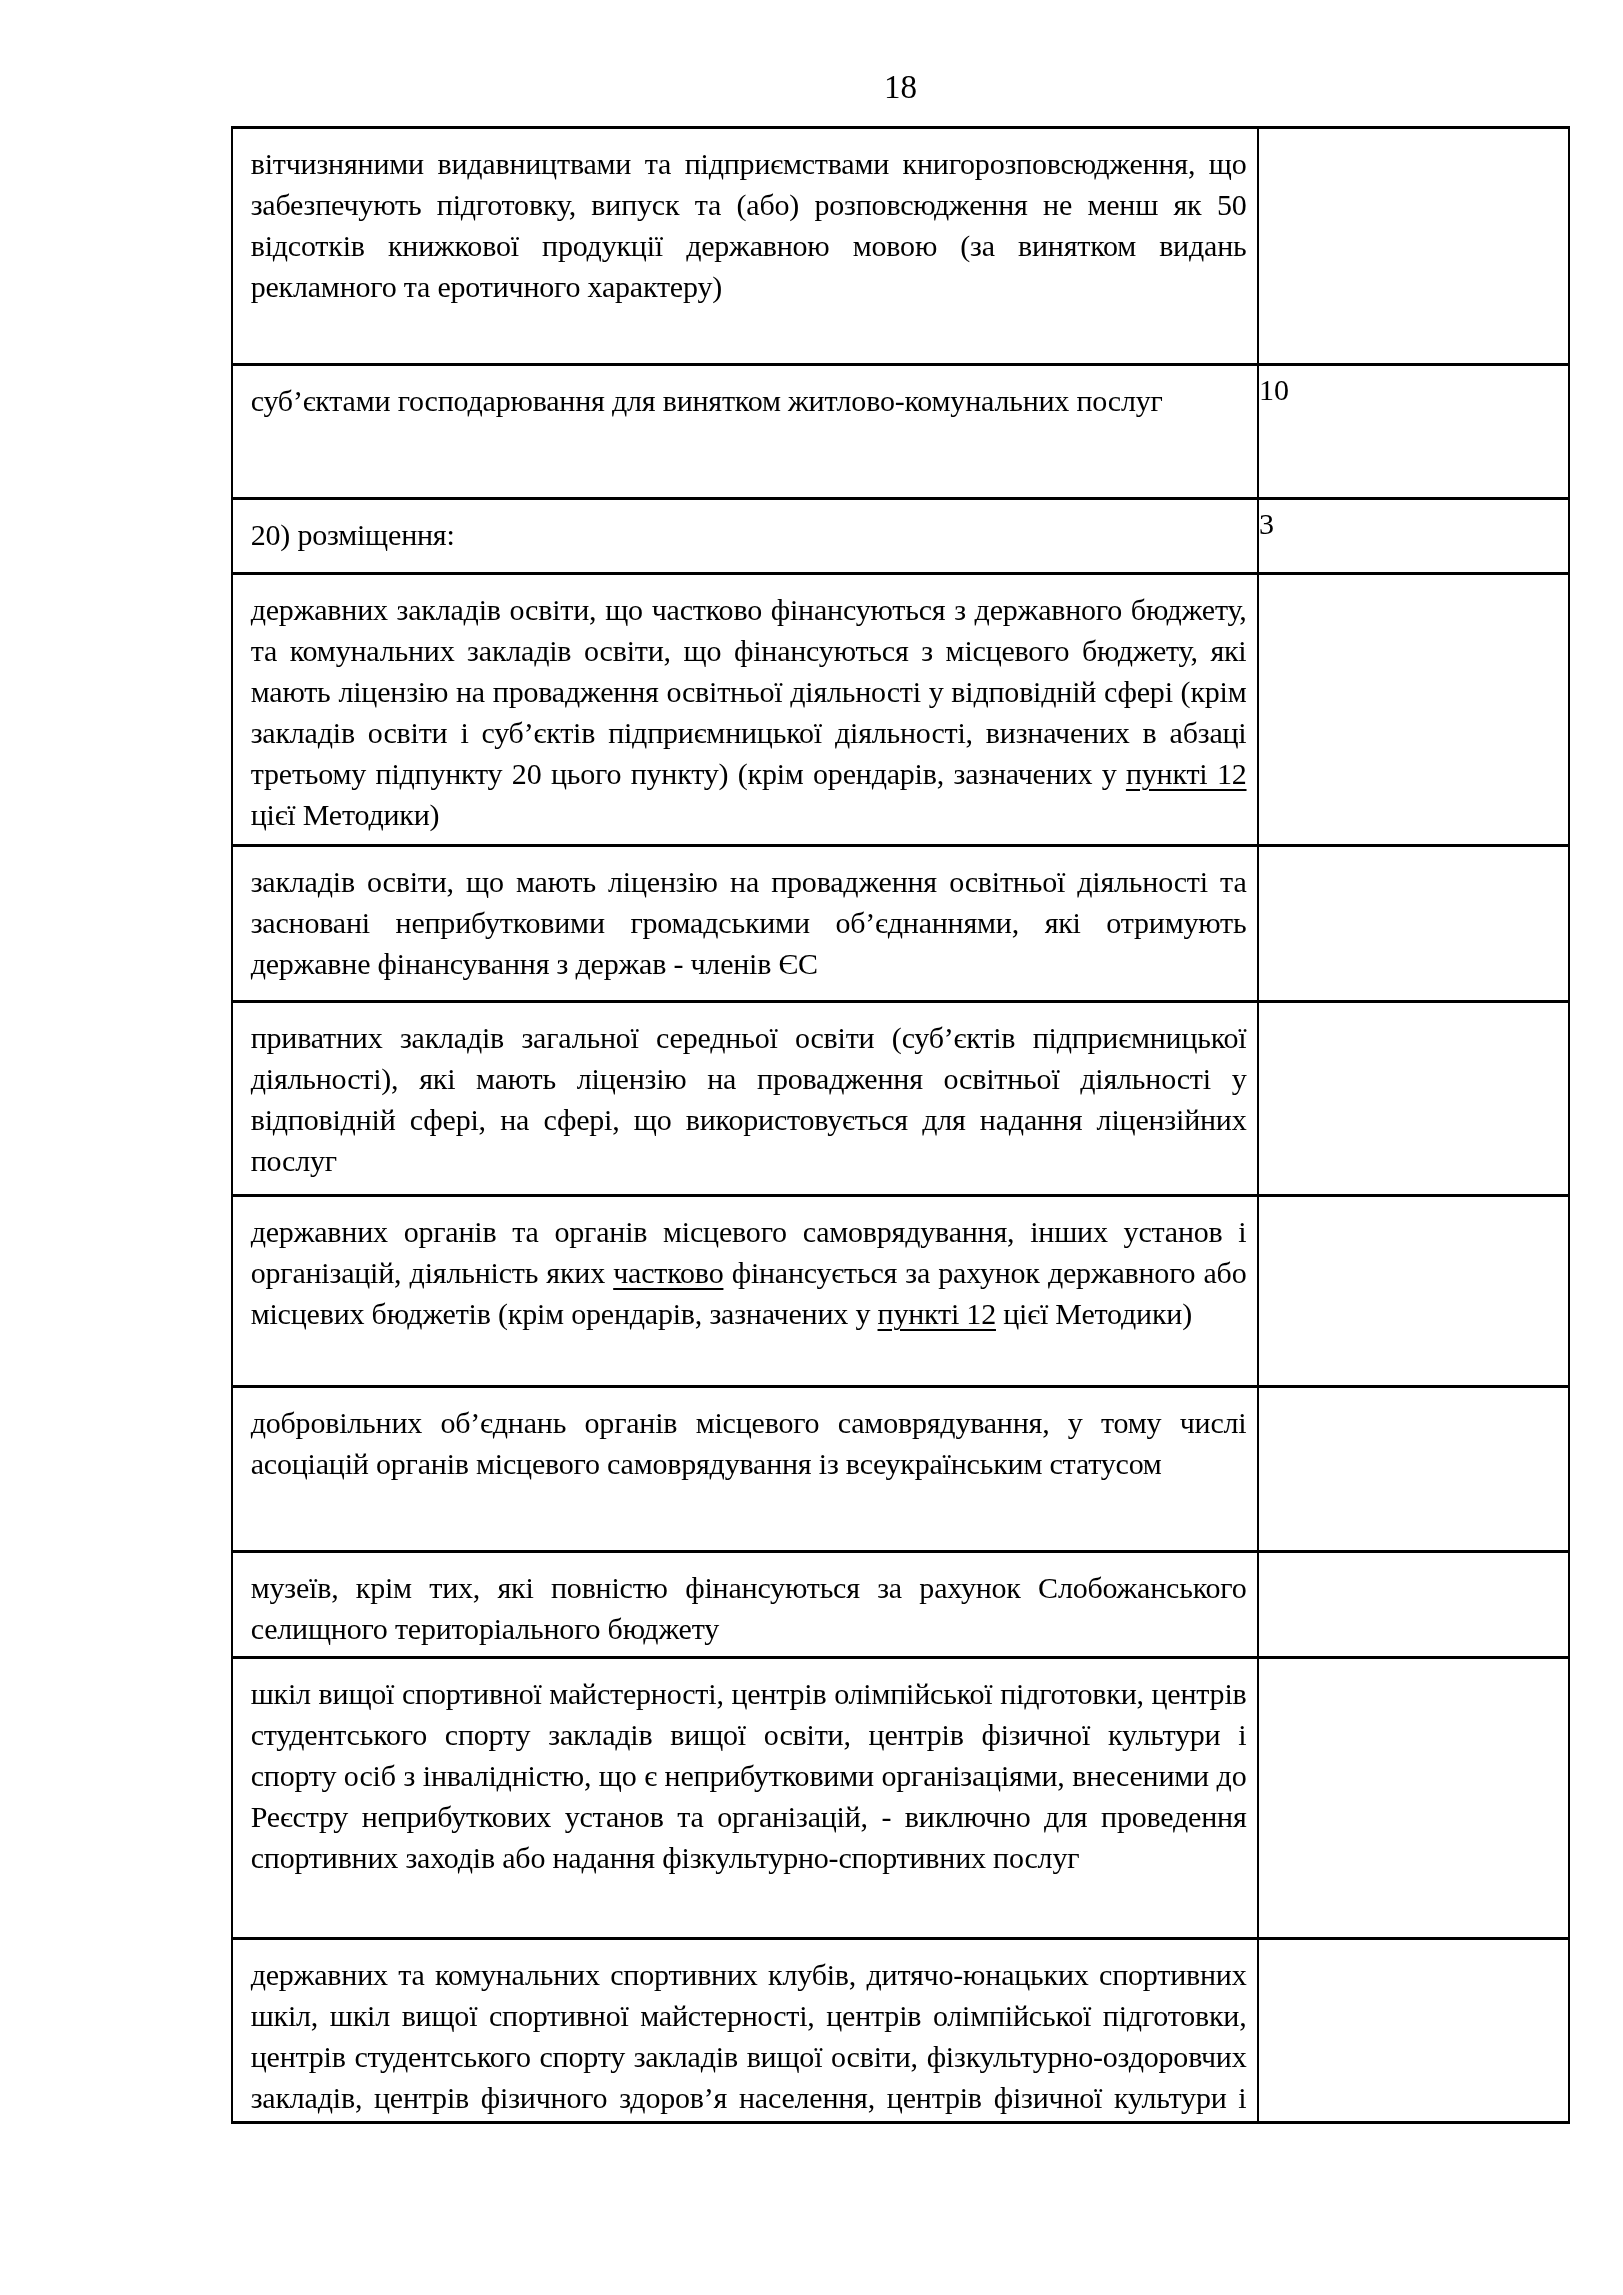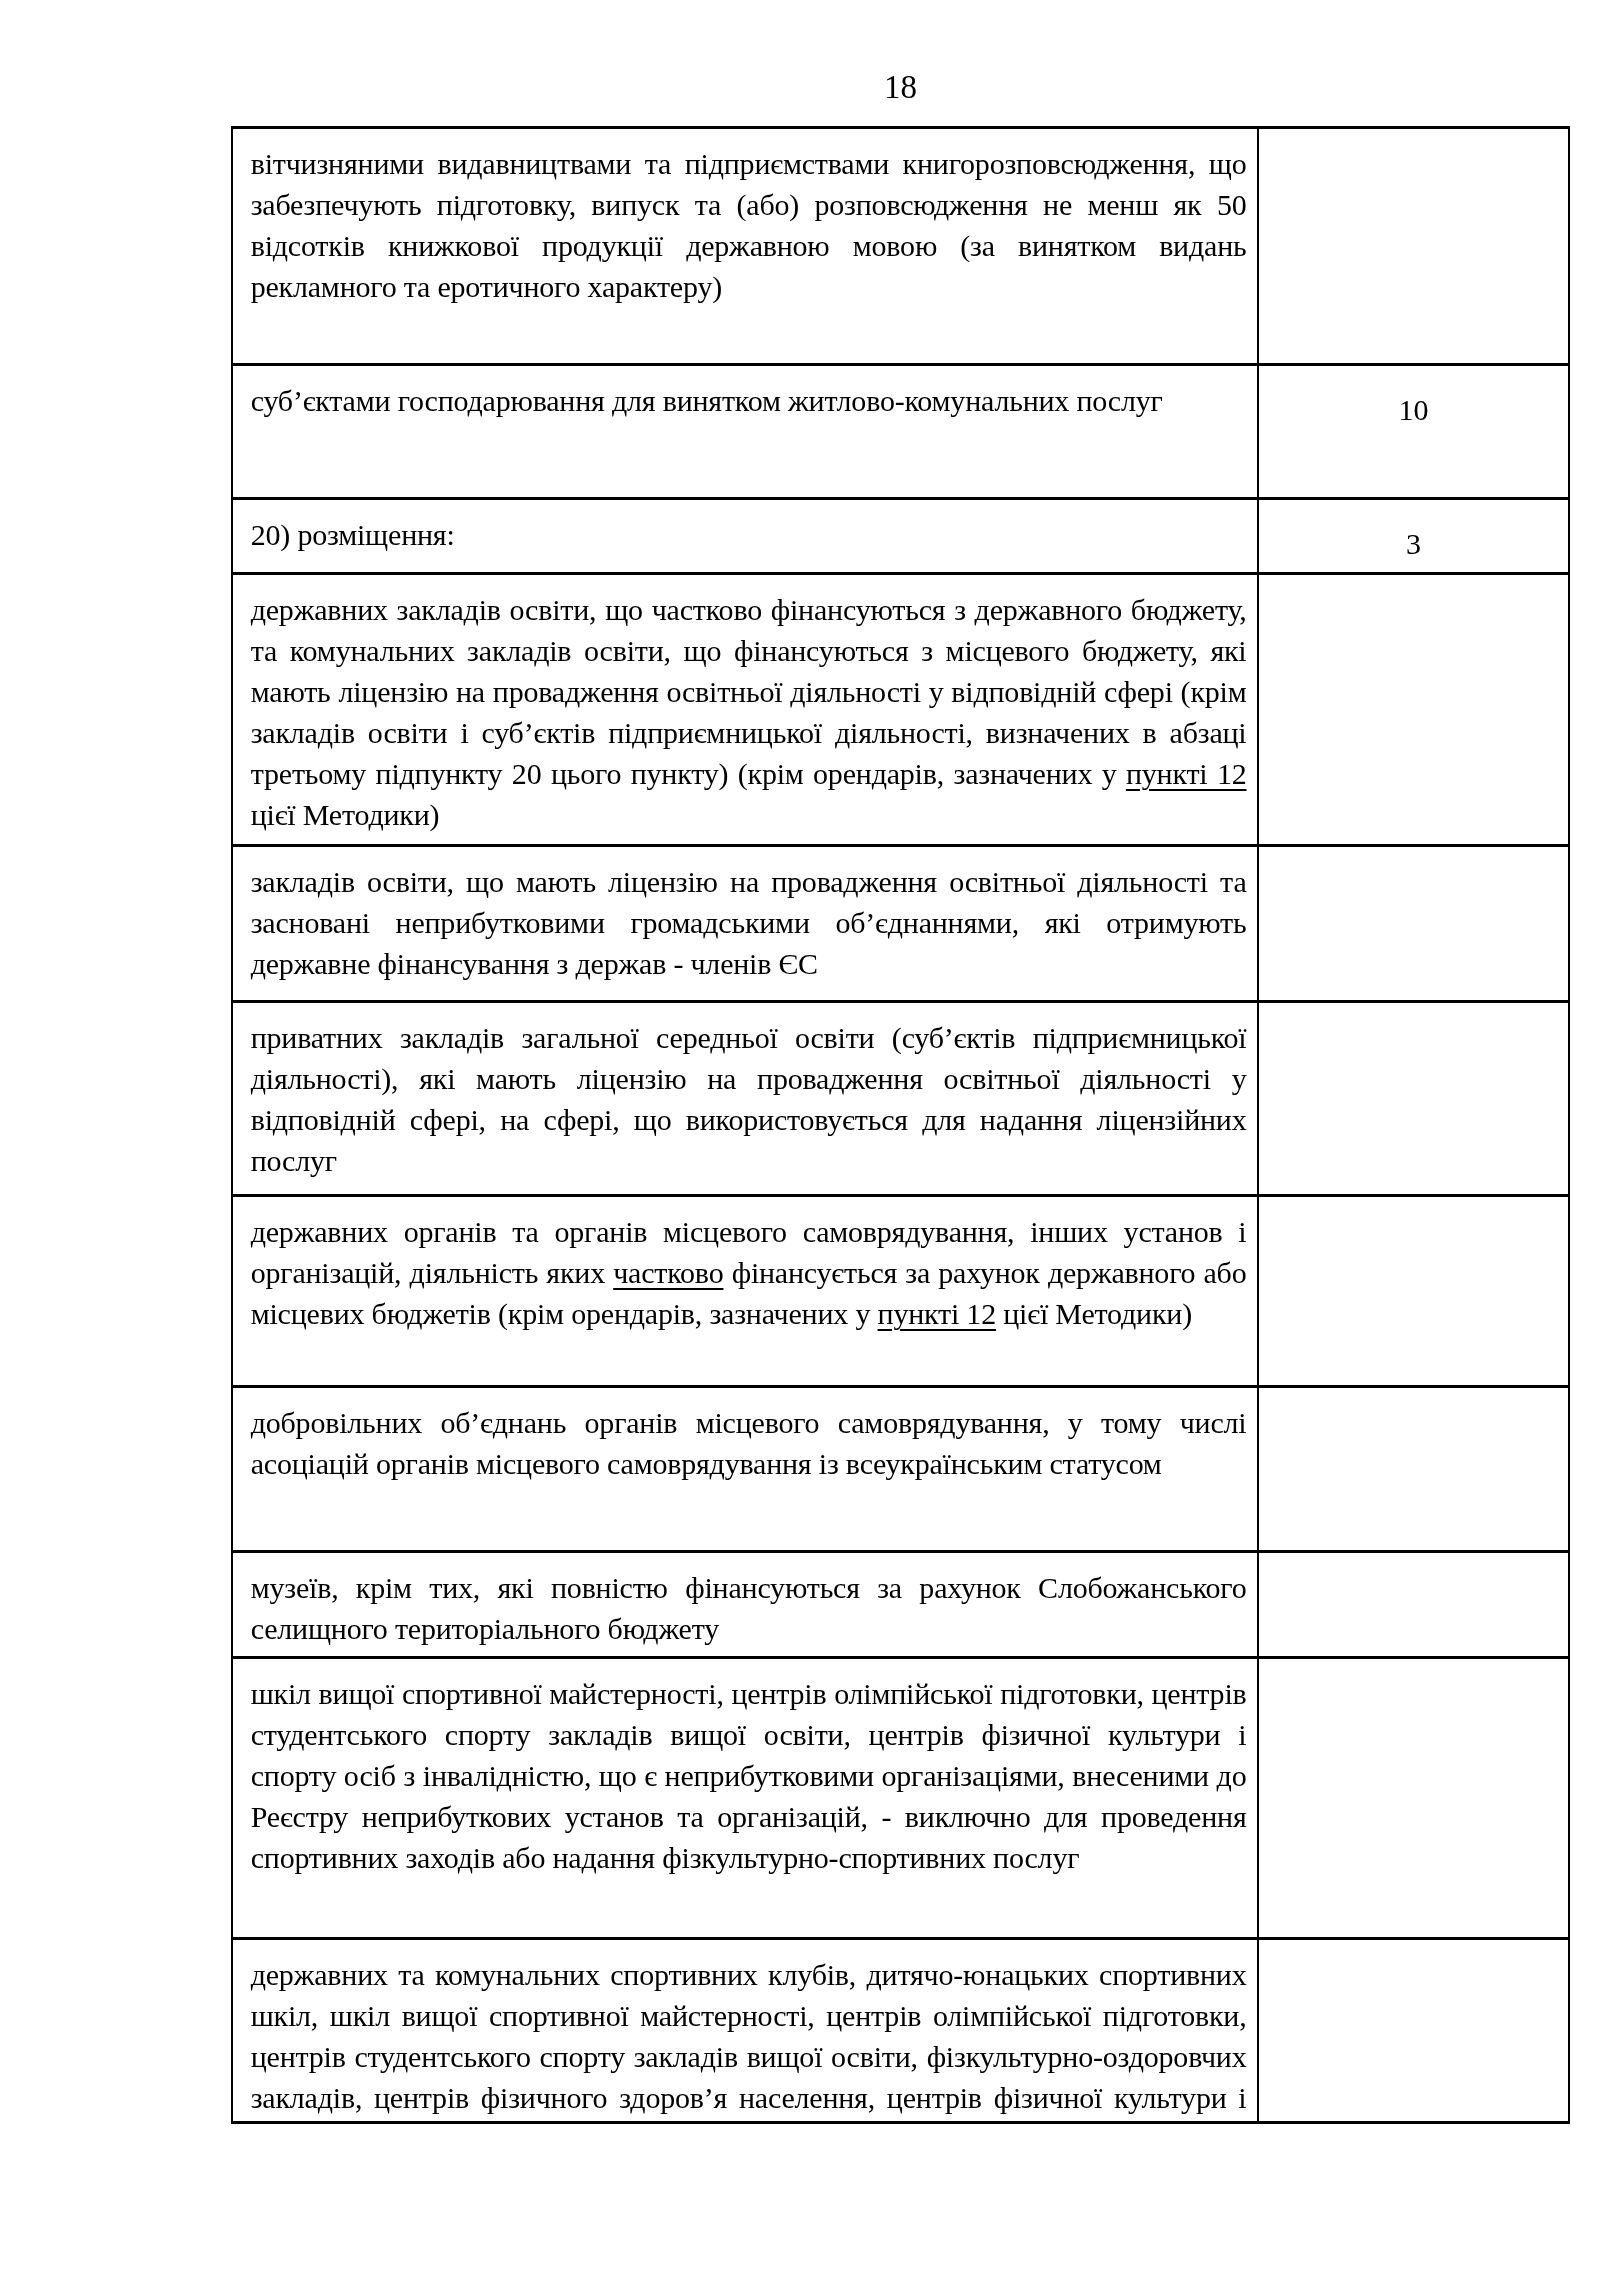--- a/index.html
+++ b/index.html
@@ -46,24 +46,23 @@
     width: 1026px;
     border-right: 2.6px solid #000;
     padding: 14.4px 10.5px 6.5px 17.7px;
     font-size: 30px;
     line-height: 41px;
     text-align: justify;
     letter-spacing: -0.2px;
   }
   .cell-value {
     flex: 1;
-    padding-top: 23px;
+    padding-top: 3px;
     font-size: 30px;
     line-height: 41px;
-    text-align: center;
   }
   .u {
     text-decoration: underline;
     text-decoration-thickness: 2px;
     text-underline-offset: 5.2px;
   }
   .row-1  { min-height: 237px; }
   .row-2  { min-height: 134px; }
   .row-3  { min-height: 75px; }
   .row-4  { min-height: 272px; }

